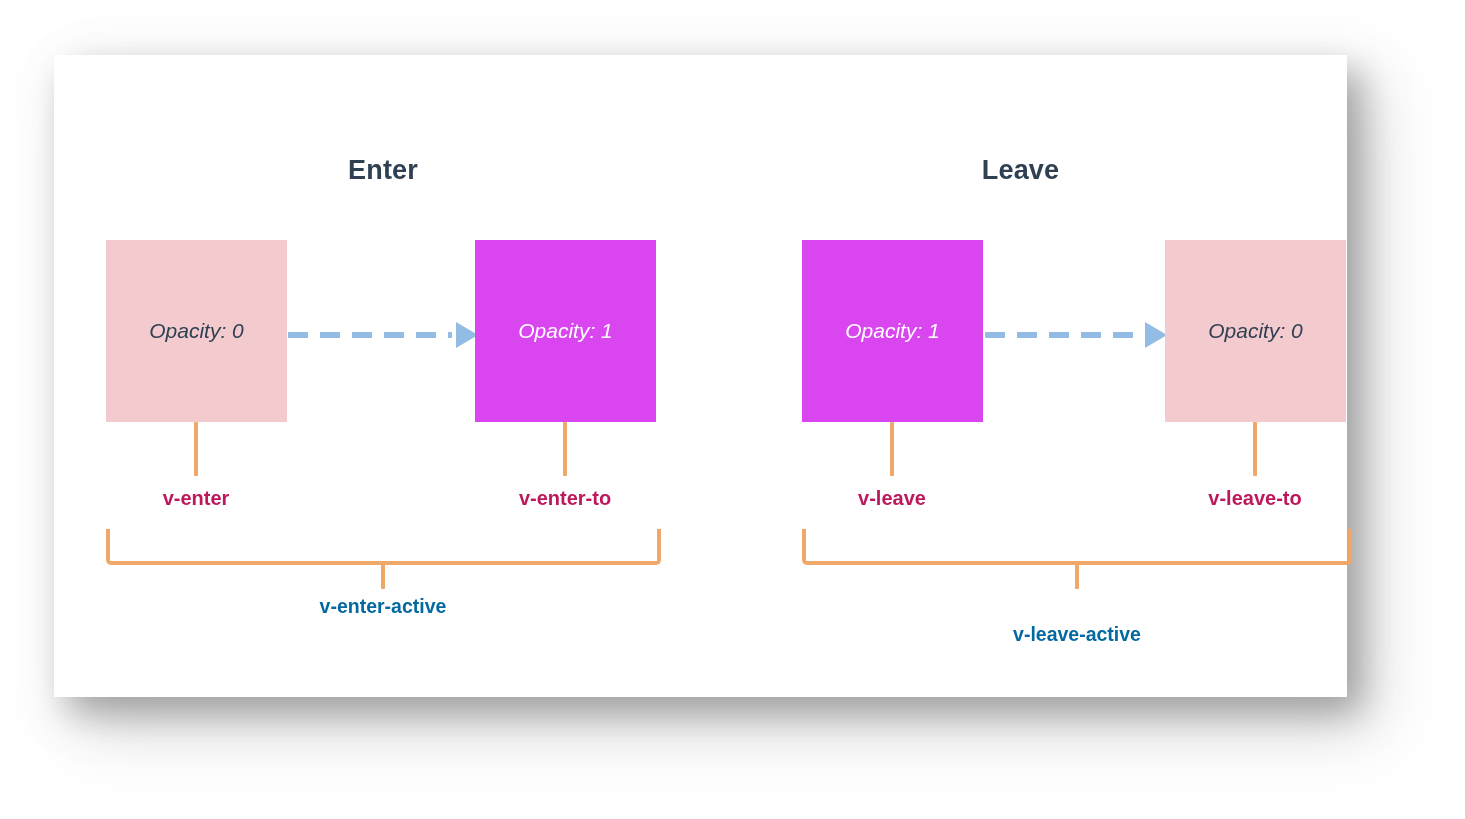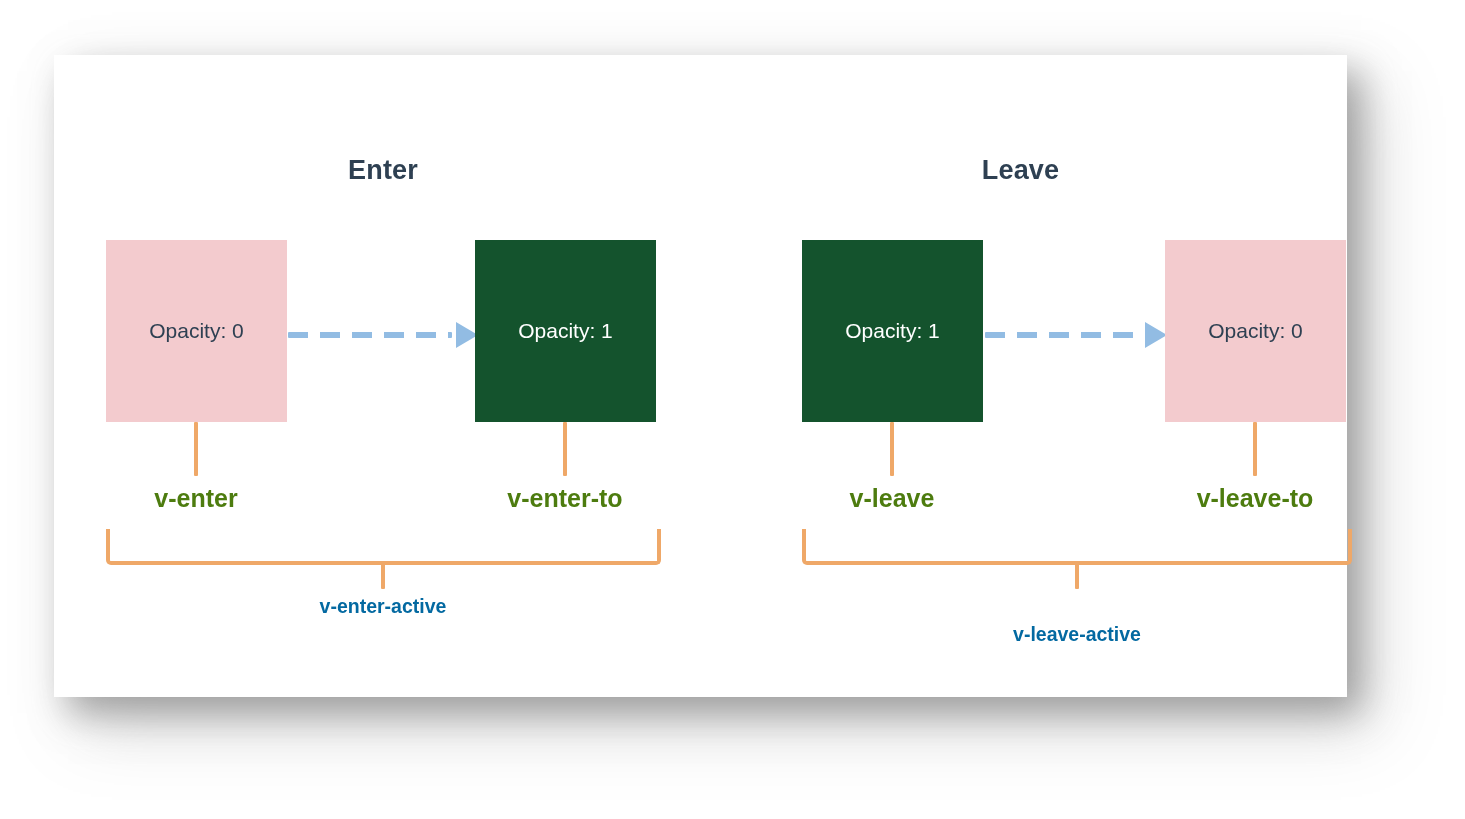--- a/index.html
+++ b/index.html
@@ -57,23 +57,24 @@
     position: absolute;
     top: 169px;
     width: 181px;
     height: 182px;
     display: flex;
     align-items: center;
     justify-content: center;
     font-size: 21px;
     line-height: 24px;
     white-space: nowrap;
+    font-style: italic;
   }
   .box.light { background: #F3CBCE; color: #2E4052; }
-  .box.solid { background: #14532d; color: #ffffff; }
+  .box.solid { background: #d946ef; color: #ffffff; }
 
   #group-enter .box-a { left: 52px;  }
   #group-enter .box-b { left: 421px; }
   #group-leave .box-a { left: 108px; }
   #group-leave .box-b { left: 471px; }
 
   
   .arrow {
     position: absolute;
     top: 252px;
@@ -113,23 +114,23 @@
   }
   #group-enter .stem-a { left: 140px; }
   #group-enter .stem-b { left: 509px; }
   #group-leave .stem-a { left: 196px; }
   #group-leave .stem-b { left: 559px; }
 
   
   .tag {
     position: absolute;
     top: 415px;
-    font-size: 25px;
+    font-size: 20px;
     font-weight: bold;
-    color: #4d7c0f;
+    color: #be185d;
     line-height: 24px;
     white-space: nowrap;
     text-align: left;
     transform: translateX(-50%);
   }
   #group-enter .tag-a { left: 142px; }
   #group-enter .tag-b { left: 511px; }
   #group-leave .tag-a { left: 198px; }
   #group-leave .tag-b { left: 561px; }
 

